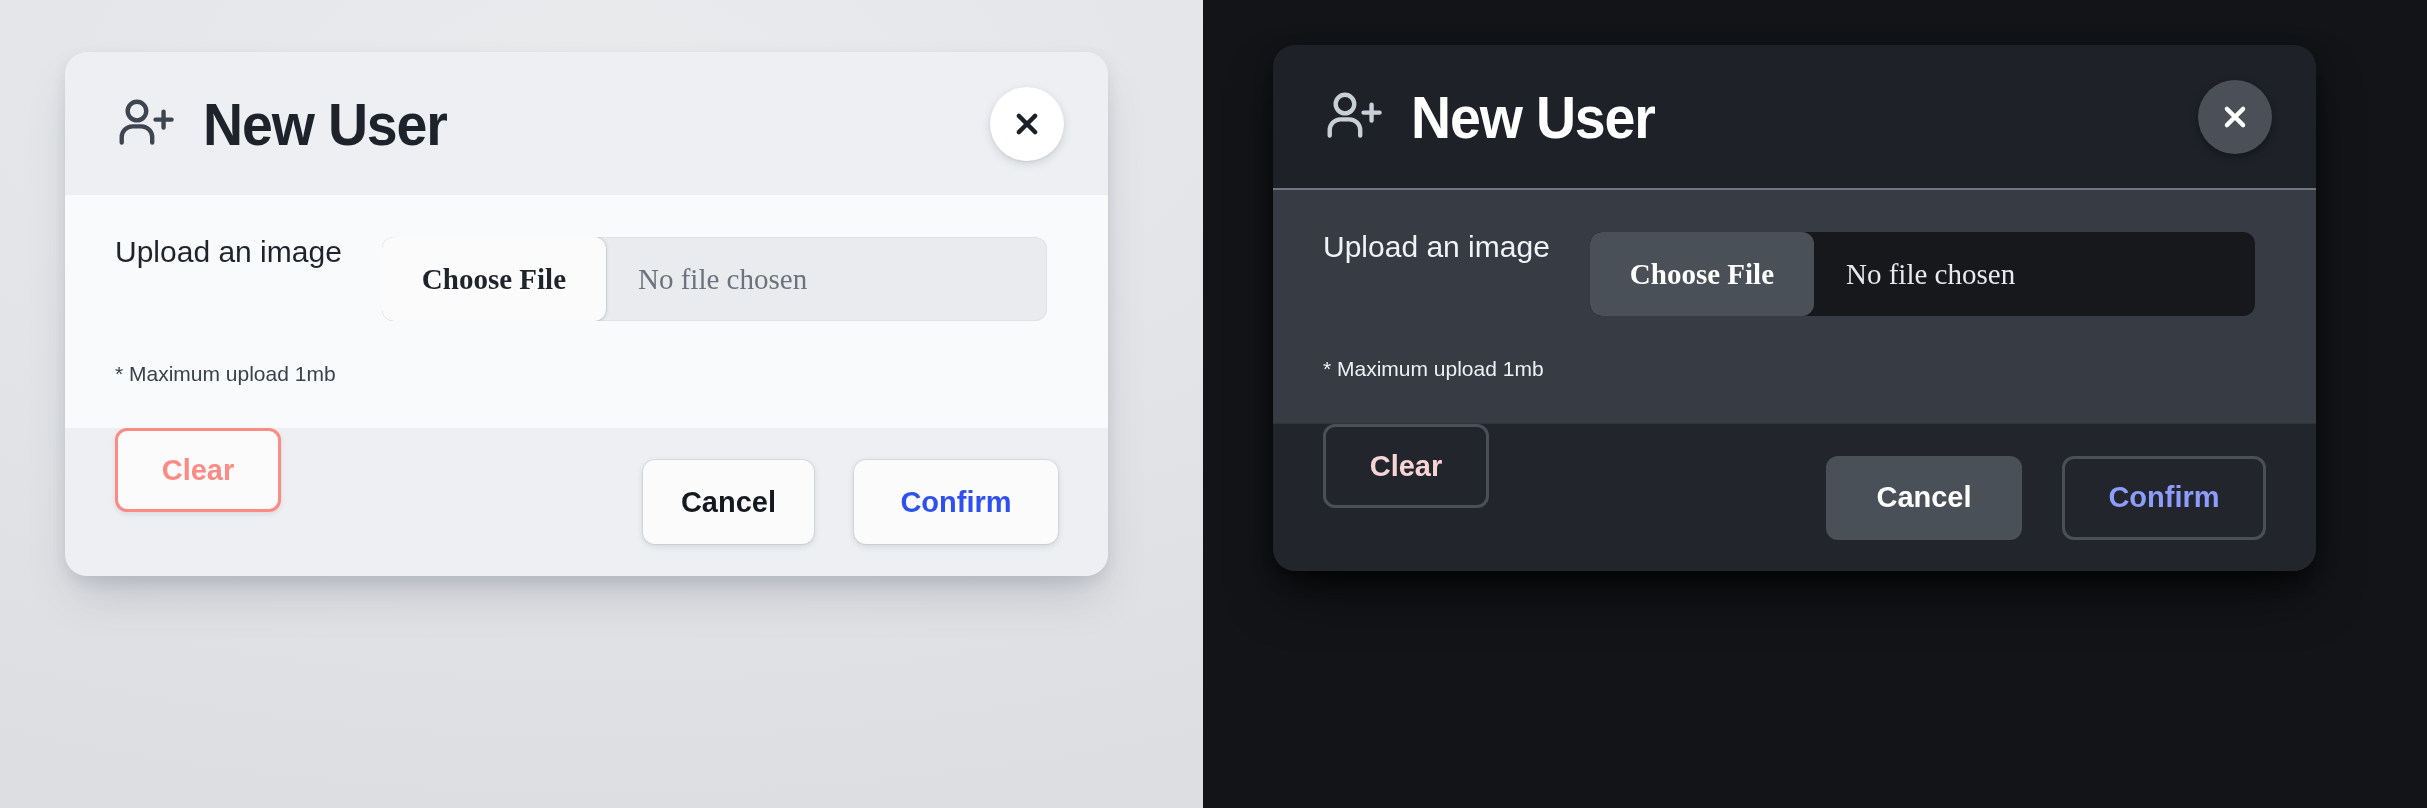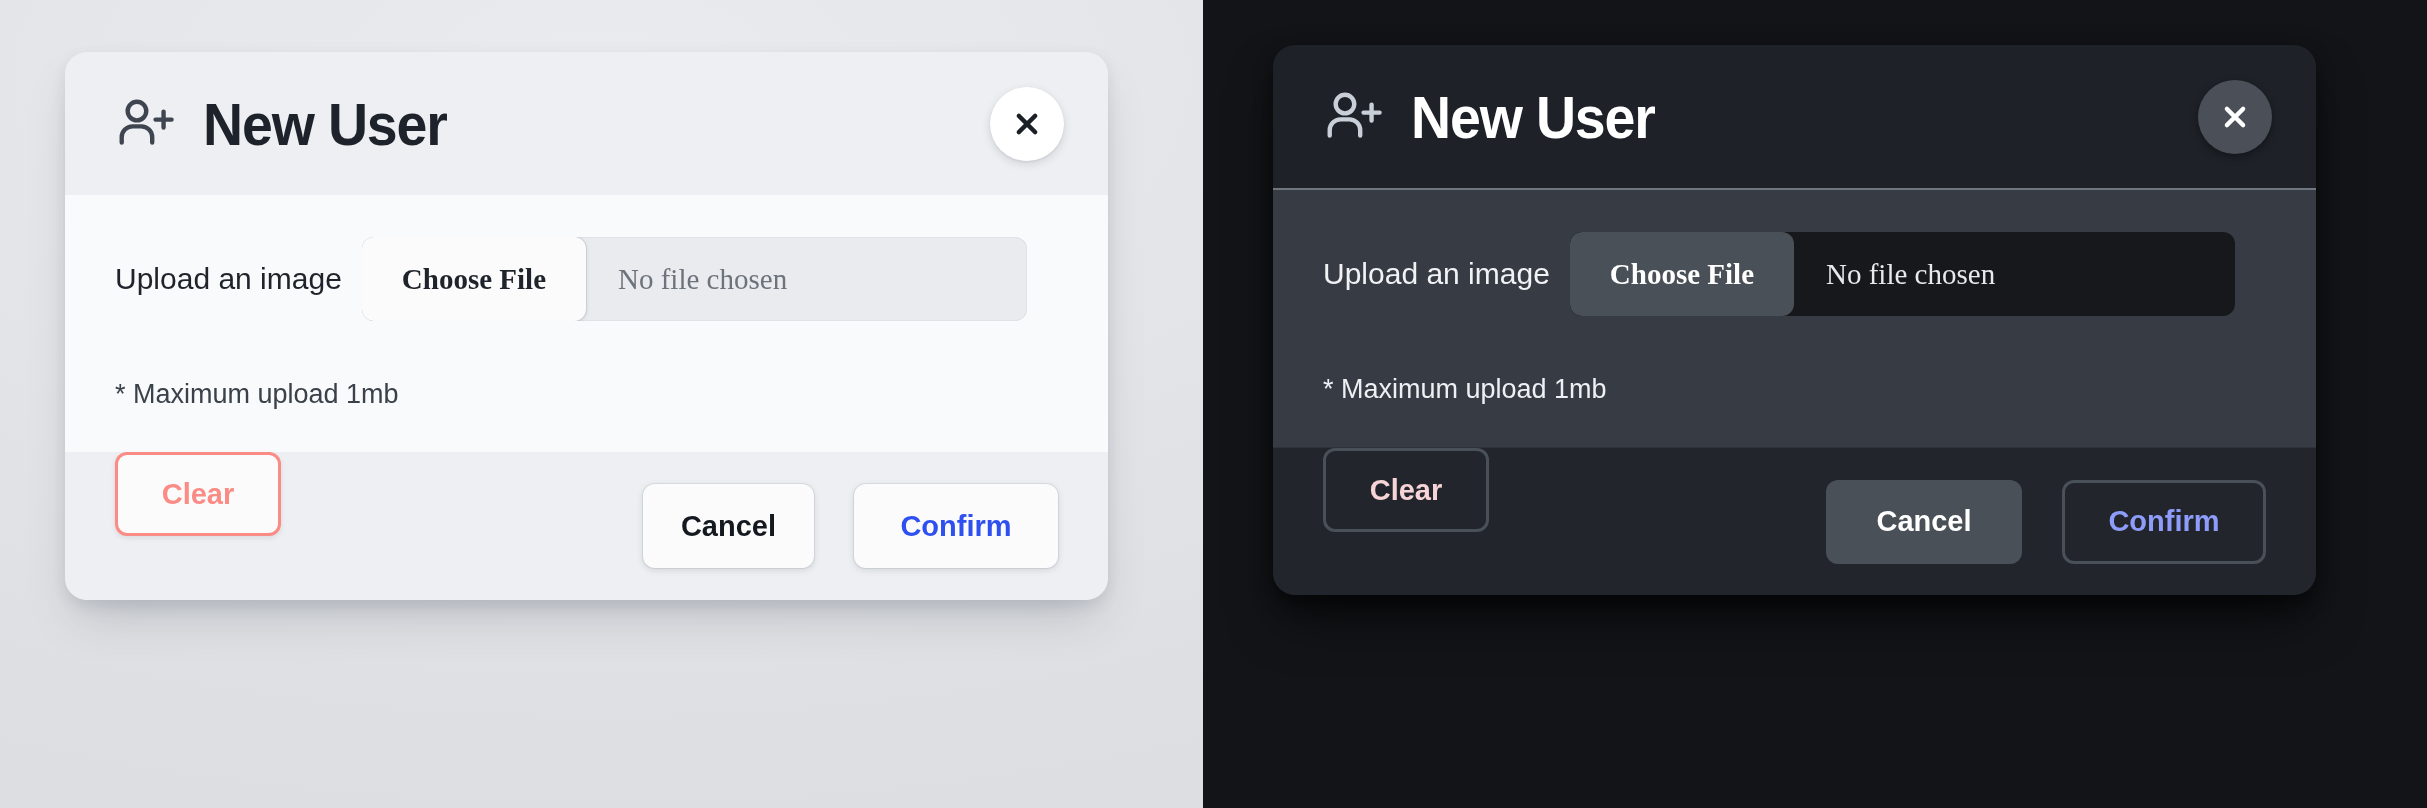--- a/index.html
+++ b/index.html
@@ -111,22 +111,22 @@
   .dialog-light .close-icon { color: #1b1f26; }
   .dialog-dark  .close-icon { color: #ffffff; }
 
   
   .dlg-body { padding: 42px 50px 44px 50px; }
   .dialog-light .dlg-body { background: #f9fafb; }
   .dialog-dark  .dlg-body { background: #373c44; border-top: 2px solid #70767f; }
 
   .upload-row {
     display: flex;
-    align-items: center;
-    gap: 20px;
+    align-items: flex-start;
+    gap: 40px;
   }
 
   .upload-label {
     font-size: 30px;
     line-height: 1;
   }
   .dialog-light .upload-label { color: #1f242c; }
   .dialog-dark  .upload-label { color: #f0f2f5; }
 
   .file-input {
@@ -169,22 +169,22 @@
     display: flex;
     align-items: center;
     padding-left: 32px;
     font-size: 29px;
     white-space: nowrap;
   }
   .dialog-light .file-status { color: #6d737c; }
   .dialog-dark  .file-status { color: #e6e9ed; }
 
   .upload-hint {
-    margin-top: 60px;
-    font-size: 27px;
+    margin-top: 42px;
+    font-size: 21px;
     line-height: 1;
   }
   .dialog-light .upload-hint { color: #3b414b; }
   .dialog-dark  .upload-hint { color: #eef0f3; }
 
   
   .dlg-footer {
     display: flex;
     height: 148px;
     padding: 0 50px;

